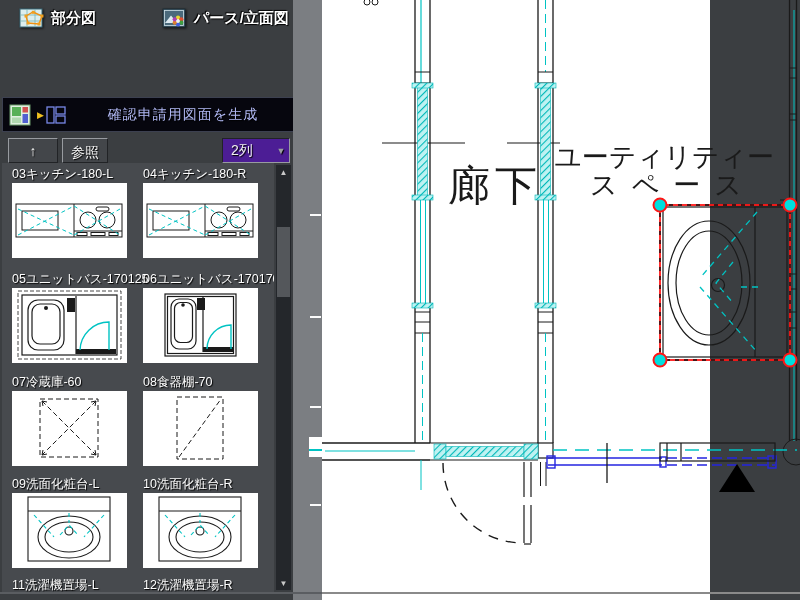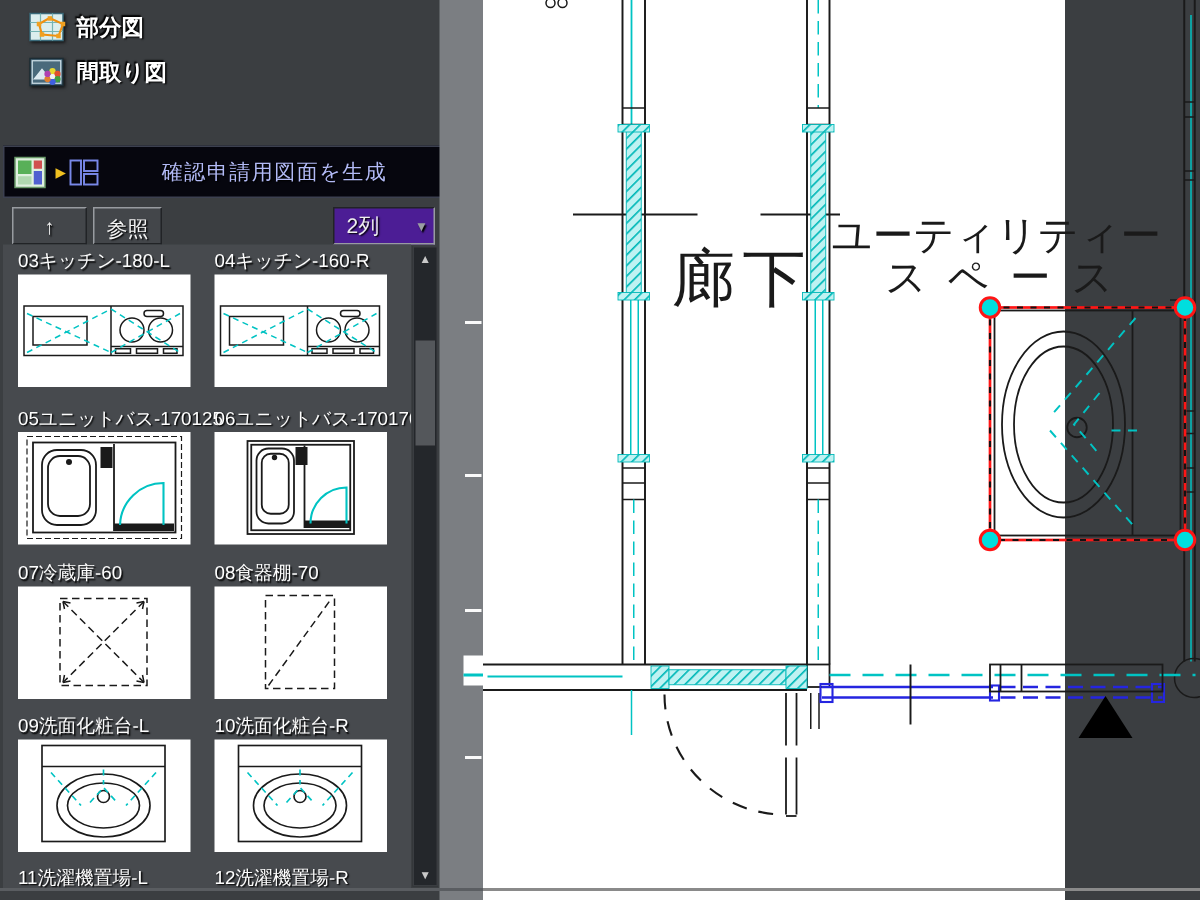--- a/index.html
+++ b/index.html
@@ -1,20 +1,20 @@
 <!DOCTYPE html>
 <html><head>
 <meta charset="utf-8">
 <style>
   html,body{margin:0;padding:0;}
   .app{position:relative;width:800px;height:600px;background:#3b3e41;overflow:hidden;
        font-family:"Liberation Sans",sans-serif;-webkit-font-smoothing:antialiased;}
   
   .cat-grid{position:absolute;left:6px;top:4px;width:286px;display:grid;
-            grid-template-columns:1fr;row-gap:1px;}
+            grid-template-columns:1fr 1fr;row-gap:1px;}
   .cat-btn{height:29px;display:flex;align-items:center;gap:6px;padding-left:13px;
            color:#fff;font-size:15px;font-weight:600;cursor:pointer;
            text-shadow:1px 1px 1px #000,-1px -1px 1px #000;}
   .cat-btn svg{flex:0 0 auto;filter:drop-shadow(1px 1px 1px rgba(0,0,0,.7));}
   
   .gen-bar{position:absolute;left:2px;top:97px;width:291px;height:33px;background:#06060e;
            border:1px solid #3c4050;display:flex;align-items:center;padding:0 6px;cursor:pointer;}
   .gen-bar .play{color:#f0c020;font-size:9px;margin:0 2px 0 6px;}
   .gen-label{flex:1;text-align:center;color:#b2baf6;font-size:14px;letter-spacing:1px;
              text-shadow:1px 1px 1px #000;}
@@ -84,21 +84,21 @@
           <g>
             <circle cx="16" cy="9.5" r="2.1" fill="#e8d830"></circle>
             <circle cx="19.3" cy="11.3" r="2.1" fill="#e05030"></circle>
             <circle cx="19.3" cy="14.7" r="2.1" fill="#40a040"></circle>
             <circle cx="16" cy="16.5" r="2.1" fill="#4060e0"></circle>
             <circle cx="12.7" cy="14.7" r="2.1" fill="#e08030"></circle>
             <circle cx="12.7" cy="11.3" r="2.1" fill="#b040b0"></circle>
             <circle cx="16" cy="13" r="1.7" fill="#f2f2f2"></circle>
           </g>
         </svg>
-      <span>間取り図</span>
+      <span>パース/立面図</span>
     </div>
   </div>
 
   <div class="gen-bar">
     <svg width="22" height="22">
         <rect x="1" y="1" width="20" height="20" fill="#dff0df" stroke="#6a9a6a"></rect>
         <rect x="3" y="3" width="9" height="9" fill="#58b058"></rect>
         <rect x="13.5" y="3" width="5.5" height="5.5" fill="#d05050"></rect>
         <rect x="13.5" y="10" width="5.5" height="9" fill="#5060d0"></rect>
         <rect x="3" y="13.5" width="9" height="5.5" fill="#b0d8b0"></rect>
@@ -150,21 +150,21 @@
               <g fill="none" stroke="#00c3c3" stroke-width="1" stroke-dasharray="4 3">
                 <path d="M6,52 L62,23"></path>
                 <path d="M6,26 L62,52"></path>
                 <path d="M62,23 L108,52"></path>
                 <path d="M62,52 L108,26"></path>
               </g>
             </svg>
           </div>
       </div>
       <div class="cell c2">
-        <div class="plabel">04キッチン-160-R</div>
+        <div class="plabel">04キッチン-180-R</div>
         <div class="thumb">
             <svg viewBox="0 0 115 75" width="115" height="75">
               <g fill="none" stroke="#1a1a1a" stroke-width="1">
                 <rect x="4" y="21" width="106" height="33"></rect>
                 <rect x="10" y="28" width="36" height="19"></rect>
                 <line x1="62" y1="21" x2="62" y2="54"></line>
                 <circle cx="76" cy="37" r="8"></circle>
                 <circle cx="95" cy="37" r="8"></circle>
                 <rect x="84" y="24" width="13" height="4" rx="2"></rect>
                 <line x1="62" y1="48" x2="110" y2="48"></line>

